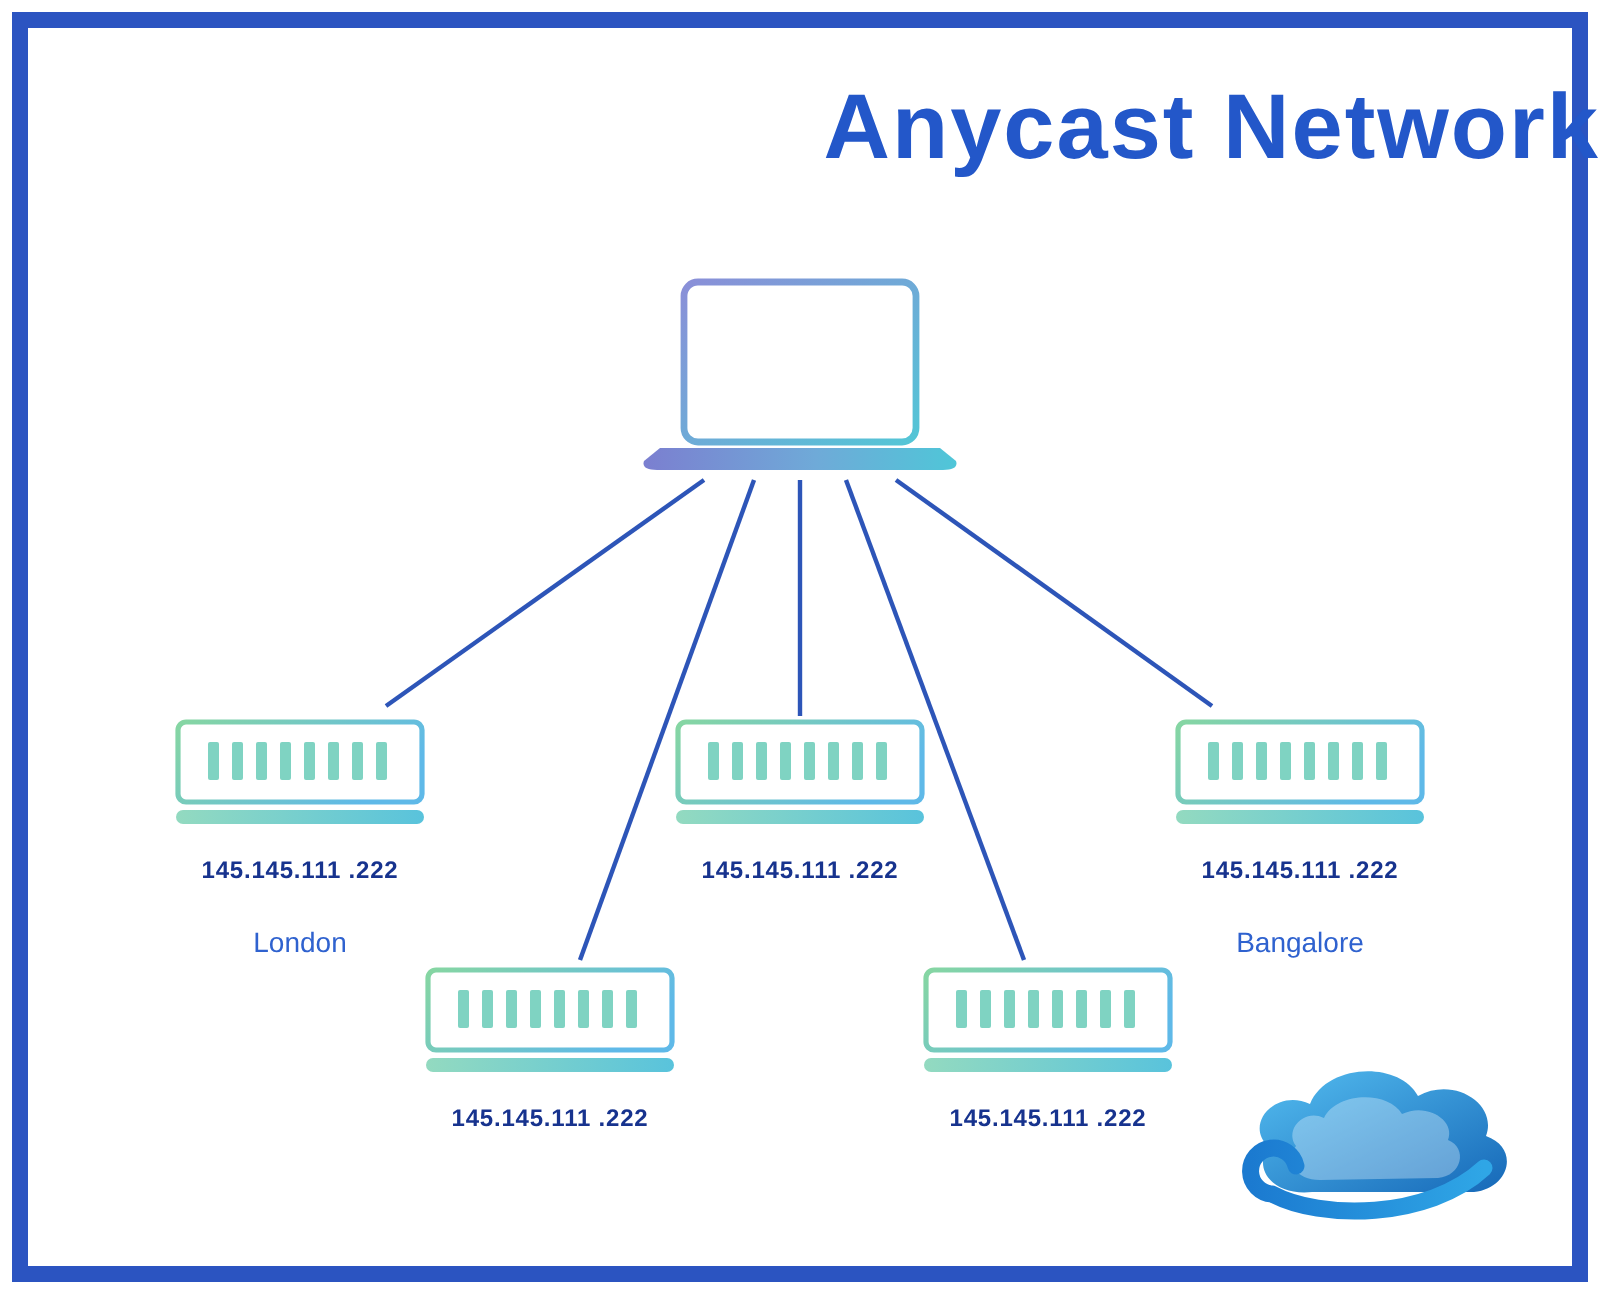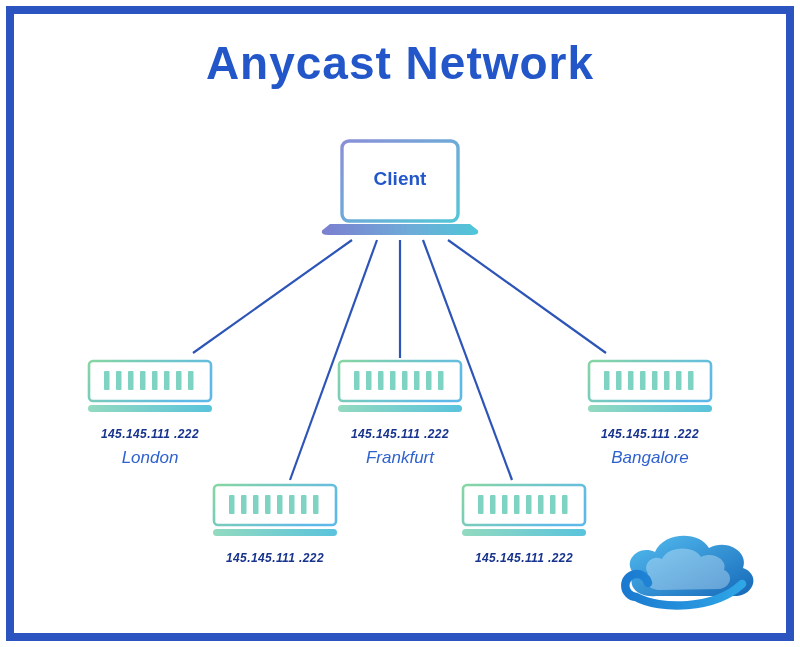--- a/index.html
+++ b/index.html
@@ -20,21 +20,21 @@
     inset: 6px;
     border: 8px solid #2B54C1;
     pointer-events: none;
   }
   .title {
     position: absolute;
     top: 36px;
     left: 0;
     width: 100%;
     margin: 0;
-    text-align: center;
+    text-align: right;
     font-size: 46px;
     font-weight: bold;
     letter-spacing: 1px;
     color: #2357C9;
   }
   .links {
     position: absolute;
     left: 0;
     top: 0;
     pointer-events: none;
@@ -57,32 +57,31 @@
     width: 116px;
     text-align: center;
     font-size: 19px;
     font-weight: bold;
     color: #2357C9;
   }
   .node {
     position: absolute;
     width: 128px;
     text-align: center;
-    font-style: italic;
   }
   .node .ip {
     margin-top: 9px;
     font-size: 12px;
     font-weight: bold;
     letter-spacing: 0.4px;
     color: #17338E;
   }
   .node .city {
-    margin-top: 7px;
-    font-size: 17px;
+    margin-top: 21px;
+    font-size: 14px;
     color: #2F62CF;
   }
   .logo {
     position: absolute;
     left: 612px;
     top: 526px;
     width: 155px;
     height: 90px;
   }
   .hidden-defs {
@@ -150,37 +149,35 @@
     <line x1="400" y1="240" x2="400" y2="358"></line>
     <line x1="423" y1="240" x2="512" y2="480"></line>
     <line x1="448" y1="240" x2="606" y2="353"></line>
   </svg>
 
   <div class="client-node">
     <svg width="160" height="100" viewBox="0 0 160 100">
       <rect x="22" y="3" width="116" height="80" rx="7" fill="#ffffff" stroke="url(#lapStroke)" stroke-width="3.4"></rect>
       <path d="M10 86 L150 86 L158 92.5 Q159.5 97 151.5 97 L8.5 97 Q0.5 97 2 92.5 Z" fill="url(#lapBase)"></path>
     </svg>
-    <div class="client-label">Client</div>
   </div>
 
   <div class="node" style="left:86px; top:358px;">
     <svg width="128" height="56" viewBox="0 0 128 56">
         <use href="#server-sym"></use>
       </svg>
     <div class="ip">145.145.111 .222</div>
     <div class="city">London</div>
   </div>
 
   <div class="node" style="left:336px; top:358px;">
     <svg width="128" height="56" viewBox="0 0 128 56">
         <use href="#server-sym"></use>
       </svg>
     <div class="ip">145.145.111 .222</div>
-    <div class="city">Frankfurt</div>
   </div>
 
   <div class="node" style="left:586px; top:358px;">
     <svg width="128" height="56" viewBox="0 0 128 56">
         <use href="#server-sym"></use>
       </svg>
     <div class="ip">145.145.111 .222</div>
     <div class="city">Bangalore</div>
   </div>
 

